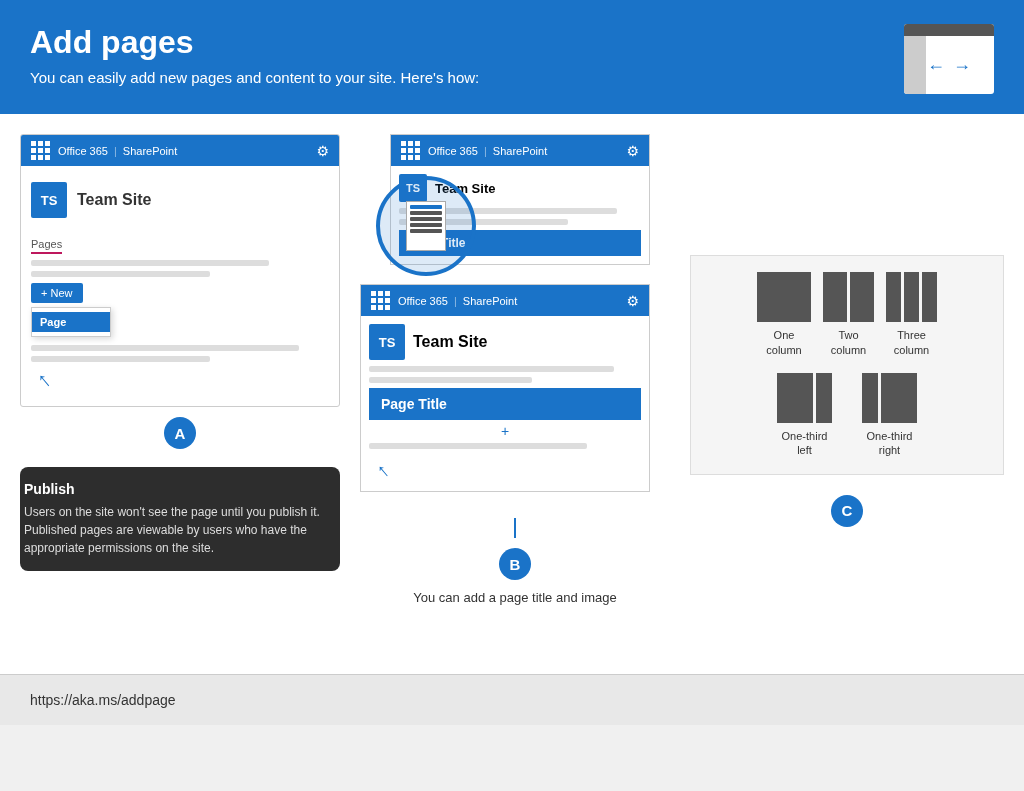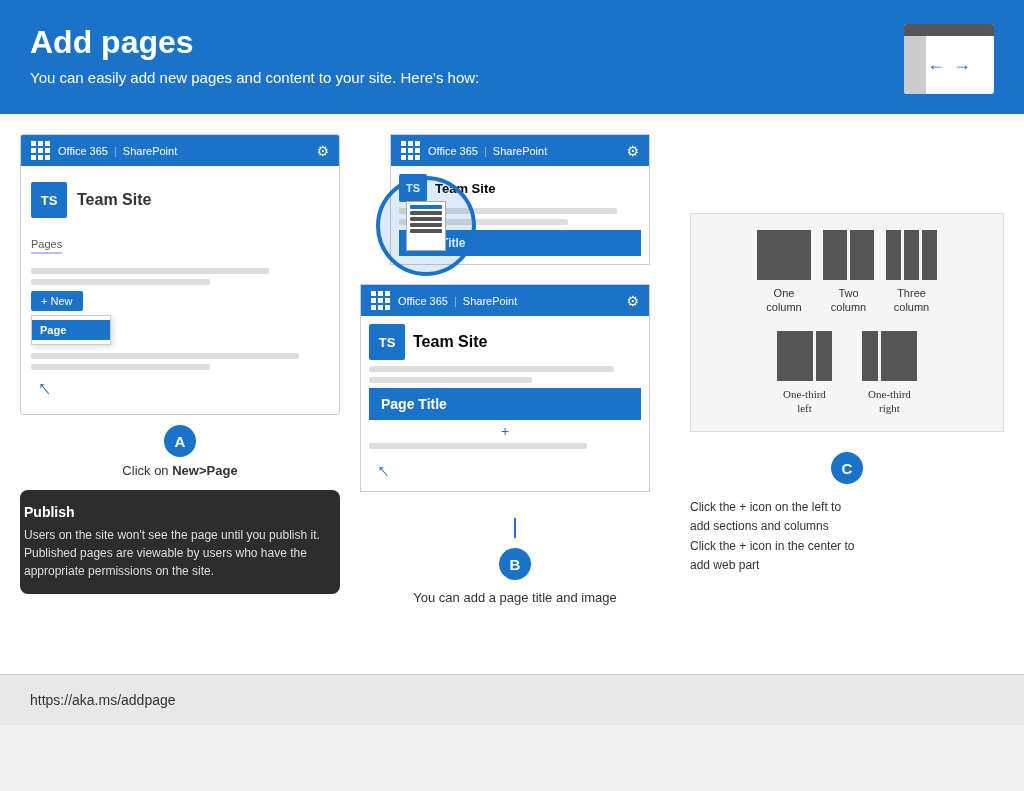--- a/index.html
+++ b/index.html
@@ -135,24 +135,24 @@
     .site-name {
       font-size: 16px;
       color: #333;
       font-weight: 600;
     }
 
     
     .pages-nav {
       font-size: 11px;
       color: #555;
-      border-bottom: 2px solid #c4b5fd;
+      border-bottom: 2px solid #be185d;
       padding-bottom: 2px;
       display: inline-block;
-      margin-bottom: 14px;
+      margin-bottom: 6px;
     }
 
     
     .content-line {
       height: 6px;
       background: #ddd;
       border-radius: 2px;
       margin-bottom: 5px;
     }
     .content-line.w80 { width: 80%; }
@@ -452,23 +452,20 @@
         <div class="content-line w90" style="margin-top:8px;"></div>
         <div class="content-line w60"></div>
         
         <div style="margin-top:8px; text-align:left;">
           <span style="color:#1a73c8; font-size:22px; display:inline-block; transform:rotate(230deg);">→</span>
         </div>
       </div>
     </div>
 
     <div class="circle-badge">A</div>
-    <div class="step-label">
-      <span>Click on </span><strong>New&gt;Page</strong>
-    </div>
 
     <div class="publish-box">
       <h3>Publish</h3>
       <p>Users on the site won't see the page until you publish it. Published pages are viewable by users who have the appropriate permissions on the site.</p>
     </div>
   </div>
 
   <div class="section-b">
     <div class="stacked-browsers">
 
@@ -579,21 +576,21 @@
 
       <div class="layout-option">
         <div class="layout-icon">
           <div class="col-block col-3-a"></div>
           <div class="col-block col-3-b"></div>
           <div class="col-block col-3-c"></div>
         </div>
         <div class="layout-label">Three<br>column</div>
       </div>
 
-      <div style="display:flex; gap:30px; width:100%; justify-content:center; margin-top:4px;font-family:Liberation Serif, serif;">
+      <div style="display:flex; gap:30px; width:100%; justify-content:center; margin-top:4px;">
 
         <div class="layout-option">
           <div class="layout-icon">
             <div class="col-block col-third-left-big"></div>
             <div class="col-block col-third-left-small"></div>
           </div>
           <div class="layout-label">One-third<br>left</div>
         </div>
 
         <div class="layout-option">
@@ -602,25 +599,19 @@
             <div class="col-block col-third-right-big"></div>
           </div>
           <div class="layout-label">One-third<br>right</div>
         </div>
       </div>
     </div>
 
     <div style="text-align:center; margin-top:10px;">
       <div class="circle-badge">C</div>
     </div>
-    <div class="section-c-text">
-      <span>Click the + icon on the left to</span><br>
-      <span>add sections and columns</span><br>
-      <span>Click the + icon in the center to</span><br>
-      <span>add web part</span>
-    </div>
   </div>
 
 </div>
 
 <div class="footer">
   <span class="footer-link">https://aka.ms/addpage</span>
 </div>
 
 </body></html>

